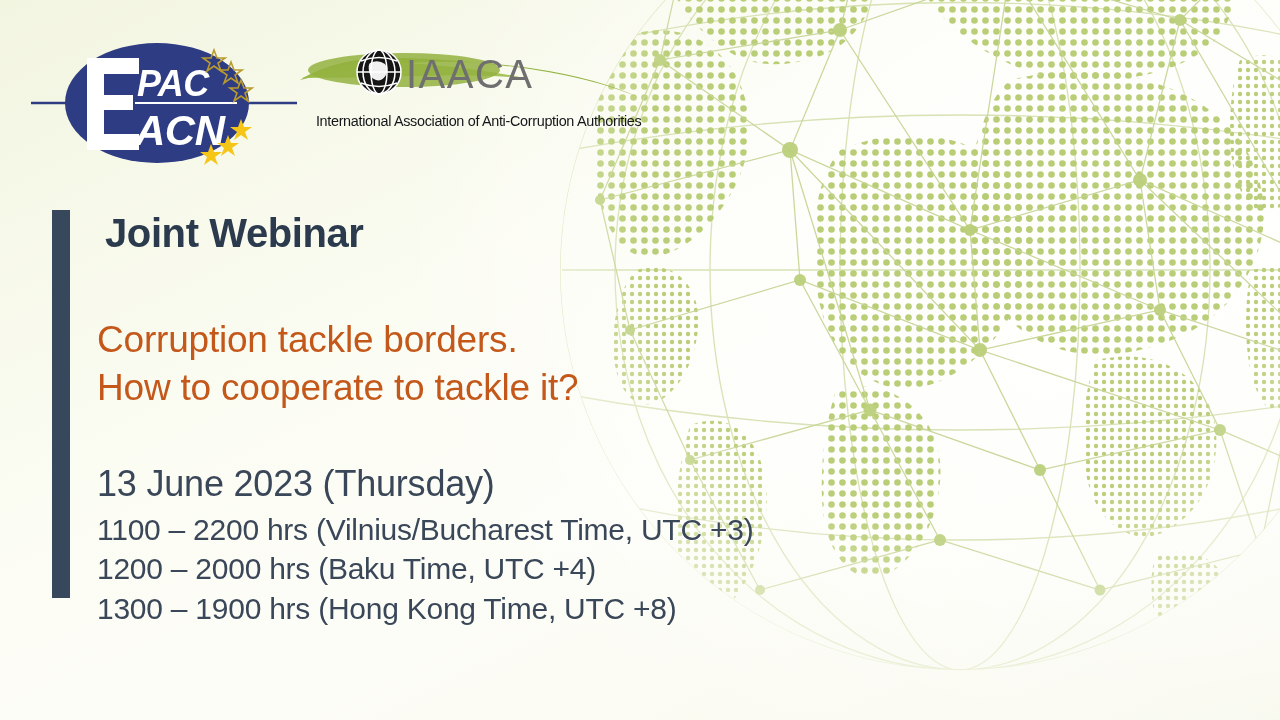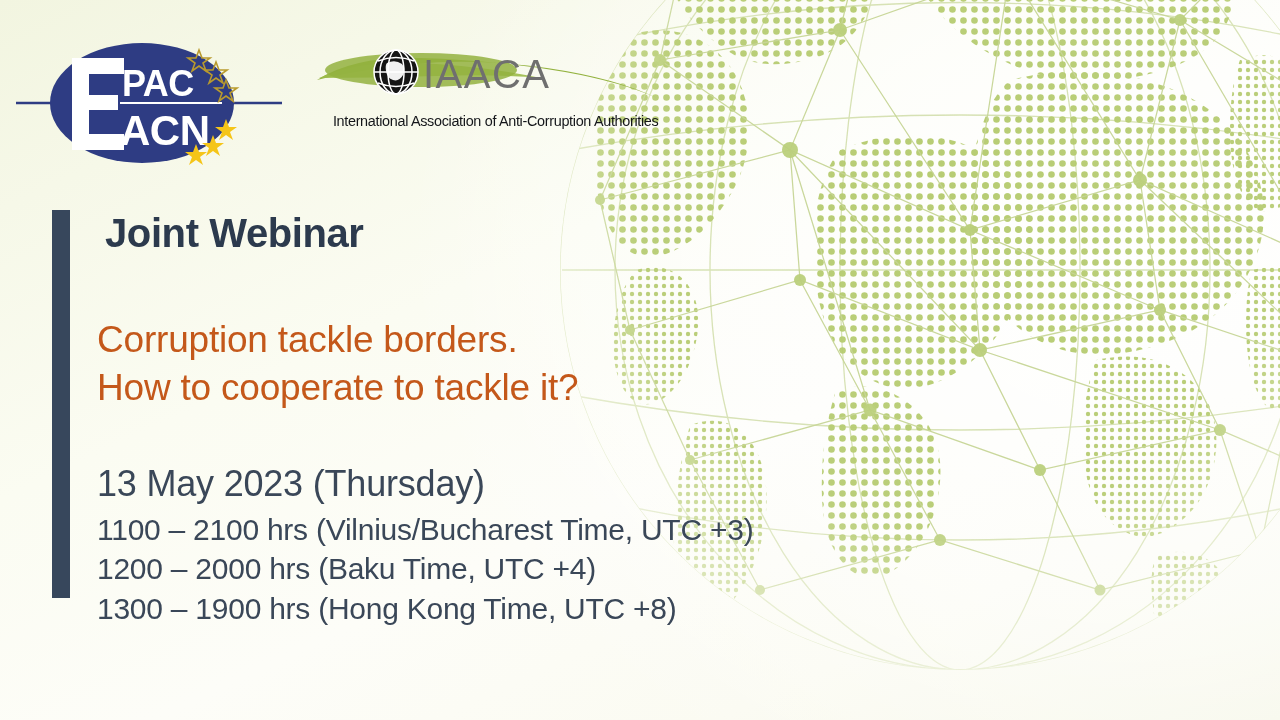--- a/index.html
+++ b/index.html
@@ -26,31 +26,32 @@
     top: -150px;
     width: 840px;
     height: 840px;
     pointer-events: none;
   }
   #globe-layer svg { display: block; width: 100%; height: 100%; }
 
   
   #epac-logo {
     position: absolute;
-    left: 14px;
+    left: 29px;
     top: 25px;
     width: 270px;
     height: 150px;
+    font-style: italic;
   }
   #epac-logo svg { display: block; width: 100%; height: 100%; }
 
   
   #iaaca-logo {
     position: absolute;
-    left: 315px;
+    left: 298px;
     top: 46px;
     width: 345px;
     height: 92px;
   }
   #iaaca-logo .mark { position: relative; width: 345px; height: 64px; }
   #iaaca-logo .mark svg { display: block; width: 100%; height: 100%; }
   #iaaca-tagline {
     position: absolute;
     left: 6px;
     top: 66px;
@@ -322,23 +323,23 @@
   <div id="text-block">
 
     <h1 id="webinar-heading">Joint Webinar</h1>
 
     <div id="topic-block">
       <span class="topic-line">Corruption tackle borders.</span>
       <span class="topic-line">How to cooperate to tackle it?</span>
     </div>
 
     <div id="schedule-block">
-      <div id="schedule-date">13 May 2023 (Thursday)</div>
+      <div id="schedule-date">13 June 2023 (Thursday)</div>
       <div id="schedule-times">
-        <span class="time-line">1100 – 2100 hrs (Vilnius/Bucharest Time, UTC +3)</span>
+        <span class="time-line">1100 – 2200 hrs (Vilnius/Bucharest Time, UTC +3)</span>
         <span class="time-line">1200 – 2000 hrs (Baku Time, UTC +4)</span>
         <span class="time-line">1300 – 1900 hrs (Hong Kong Time, UTC +8)</span>
       </div>
     </div>
 
   </div>
 
 </div>
 
 </body></html>

